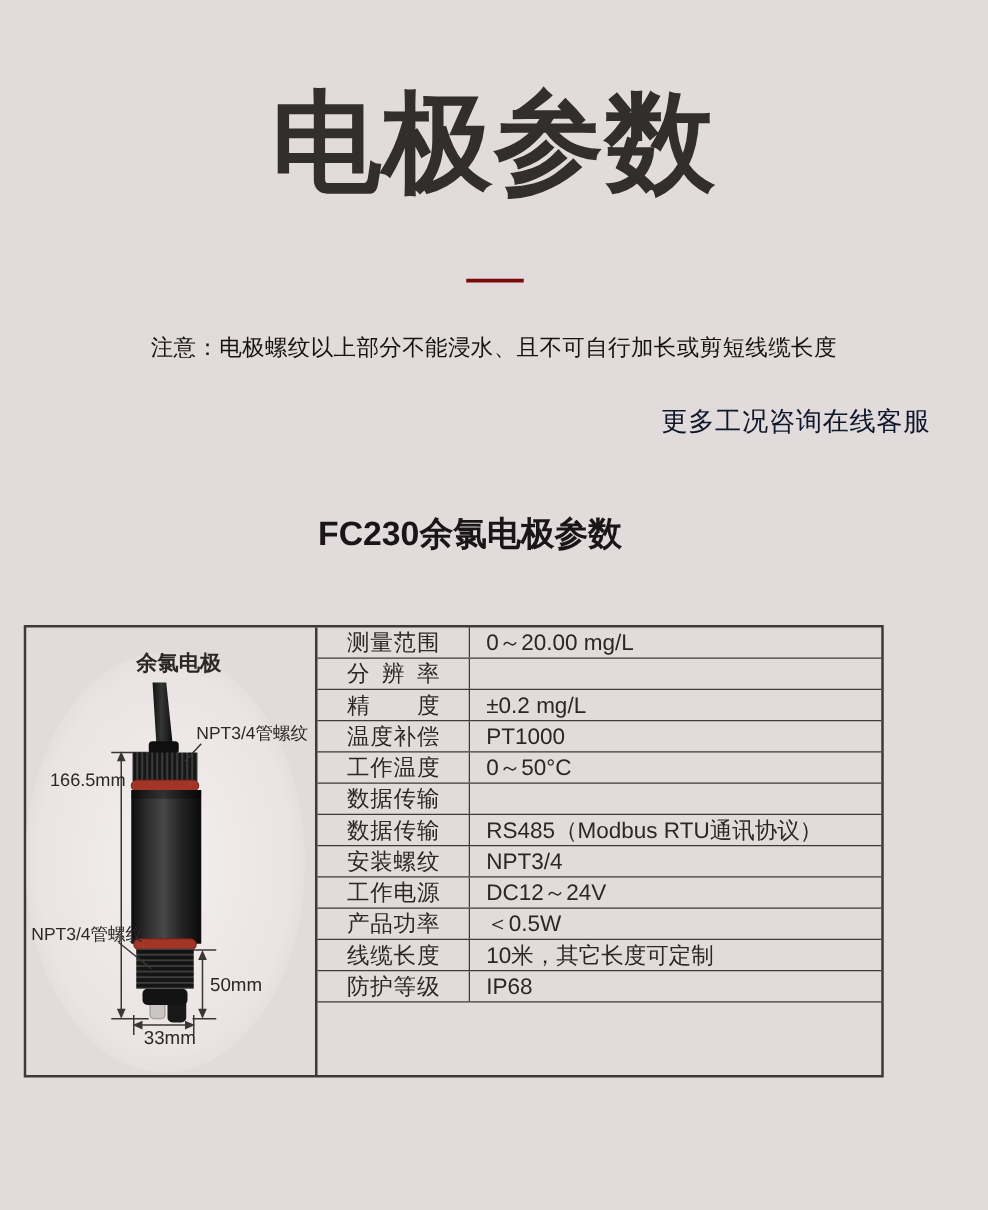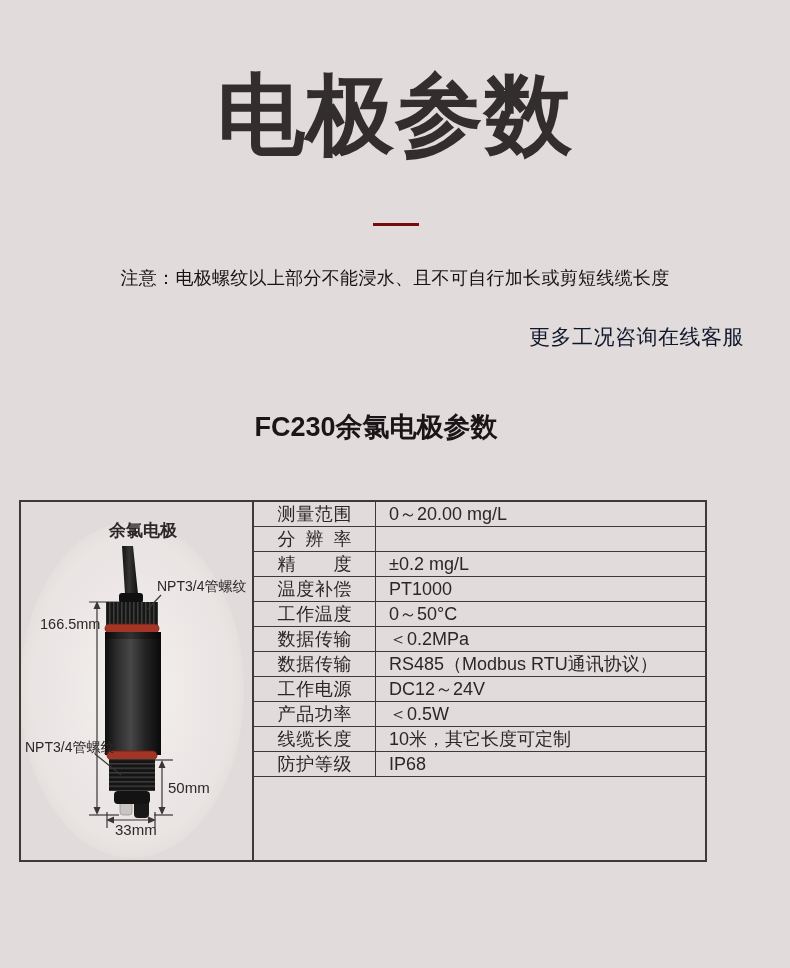--- a/index.html
+++ b/index.html
@@ -192,30 +192,35 @@
           <span>工作温度</span>
         </div>
       <div class="value-cell">
           <span>0～50°C</span>
         </div>
     </div>
     <div class="spec-row">
       <div class="label-cell">
           <span>数据传输</span>
         </div>
-      <div class="value-cell">
-          <span>＜0.2MPa</span>
-        </div>
     </div>
     <div class="spec-row">
       <div class="label-cell">
           <span>数据传输</span>
         </div>
       <div class="value-cell">
           <span>RS485（Modbus RTU通讯协议）</span>
+        </div>
+    </div>
+    <div class="spec-row">
+      <div class="label-cell">
+          <span>安装螺纹</span>
+        </div>
+      <div class="value-cell">
+          <span>NPT3/4</span>
         </div>
     </div>
     <div class="spec-row">
       <div class="label-cell">
           <span>工作电源</span>
         </div>
       <div class="value-cell">
           <span>DC12～24V</span>
         </div>
     </div>

